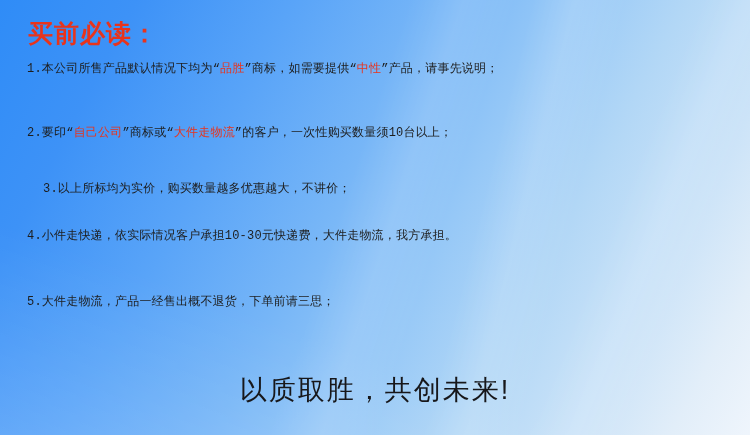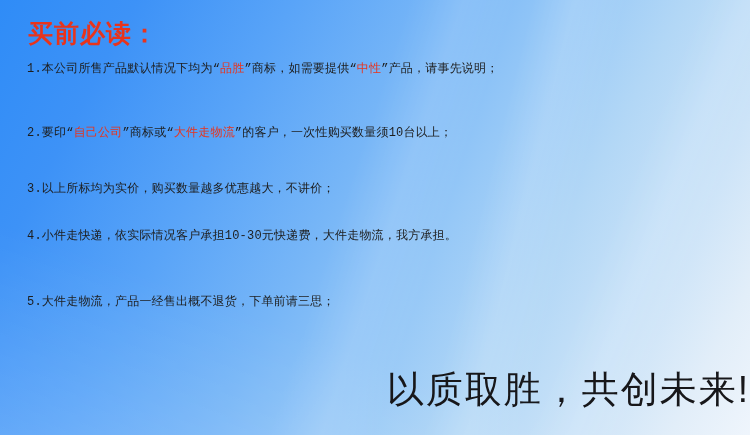--- a/index.html
+++ b/index.html
@@ -57,30 +57,30 @@
     line-height: 22px;
     color: #1d1d1d;
     white-space: nowrap;
     letter-spacing: 0.2px;
     font-family: Liberation Mono, monospace;
   }
   .line .hl { color: #e8341c; }
   .line .qt { color: #1d1d1d; }
   #l1 { top: 58px; }
   #l2 { top: 122px; }
-  #l3 { top: 178px; }
+  #l3 { top: 178px; margin-left: 16px; }
   #l4 { top: 225px; }
   #l5 { top: 291px; }
   #slogan {
     position: absolute;
     left: 0;
     right: 0;
     top: 370px;
-    text-align: right;
-    font-size: 37px;
+    text-align: center;
+    font-size: 27px;
     line-height: 40px;
     color: #17171a;
     letter-spacing: 2px;
     white-space: nowrap;
   }
 </style>
 </head>
 <body>
 
 <div id="banner">

